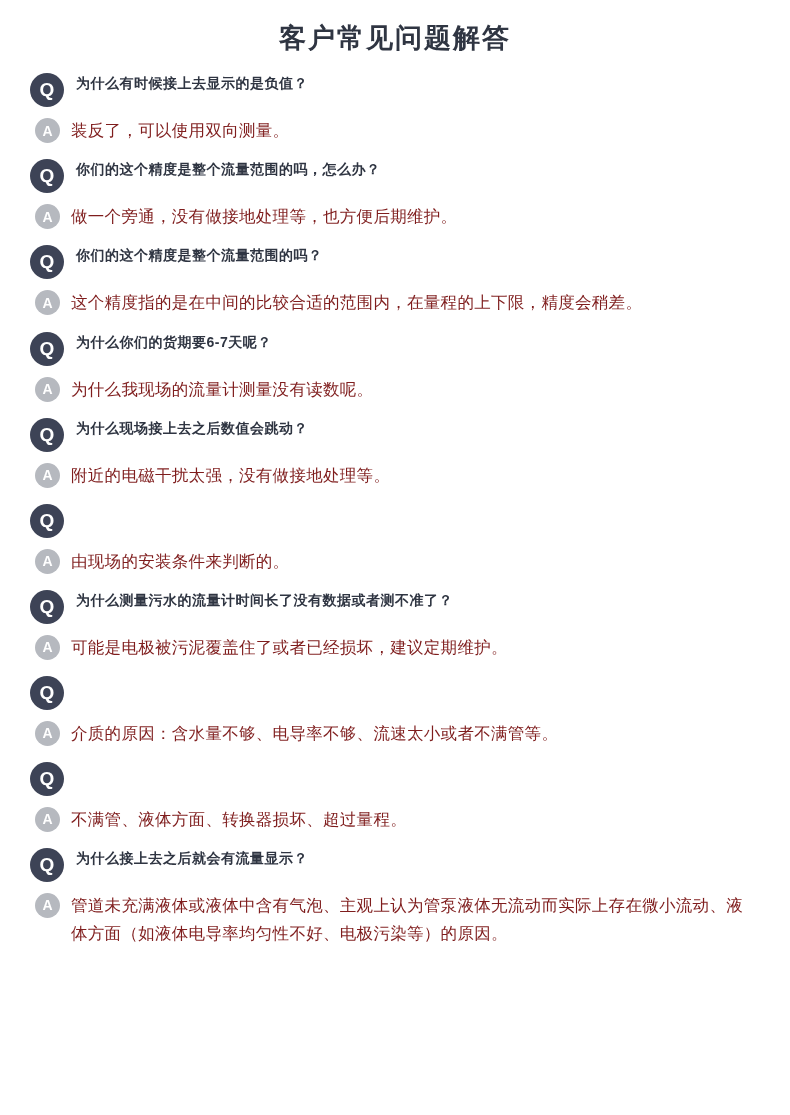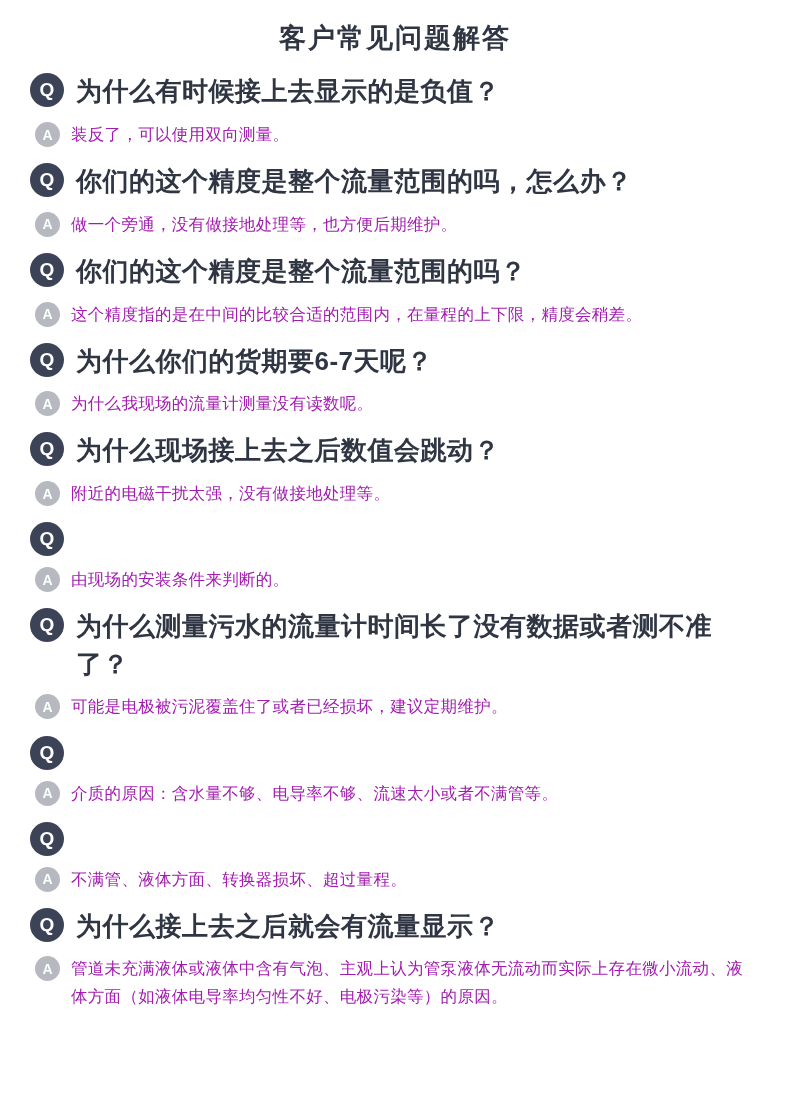--- a/index.html
+++ b/index.html
@@ -61,35 +61,35 @@
   .badge-a {
     width: 25px;
     height: 25px;
     background: #b6b9bf;
     font-size: 14px;
     margin-right: 11px;
     margin-left: 5px;
     margin-top: 2px;
   }
   .q-text {
-    font-size: 26px;
+    font-size: 14px;
     font-weight: bold;
     color: #2f3542;
     line-height: 1.45;
     letter-spacing: 0.5px;
     padding-top: 1px;
   }
   .a-row {
     display: flex;
     align-items: flex-start;
     margin-top: 9px;
   }
   .a-text {
     font-size: 16.5px;
-    color: #a21caf;
+    color: #7f1d1d;
     line-height: 1.7;
     letter-spacing: 0.3px;
     max-width: 680px;
   }
 </style>
 </head>
 <body>
 
 <div class="page">
 

